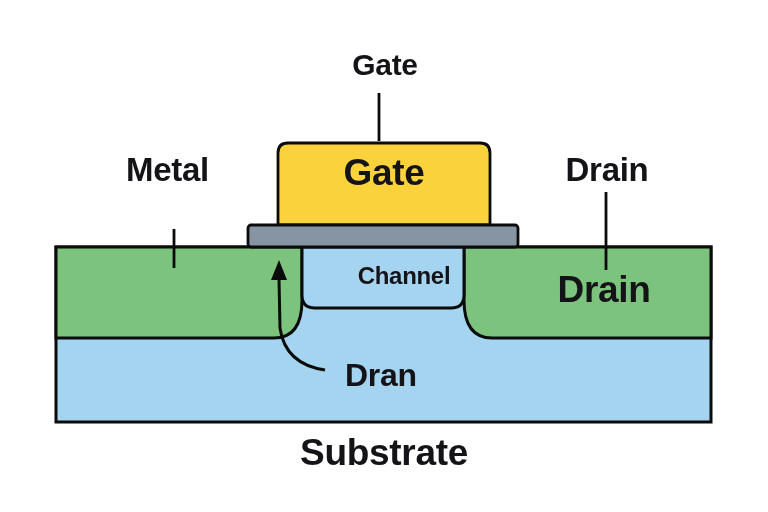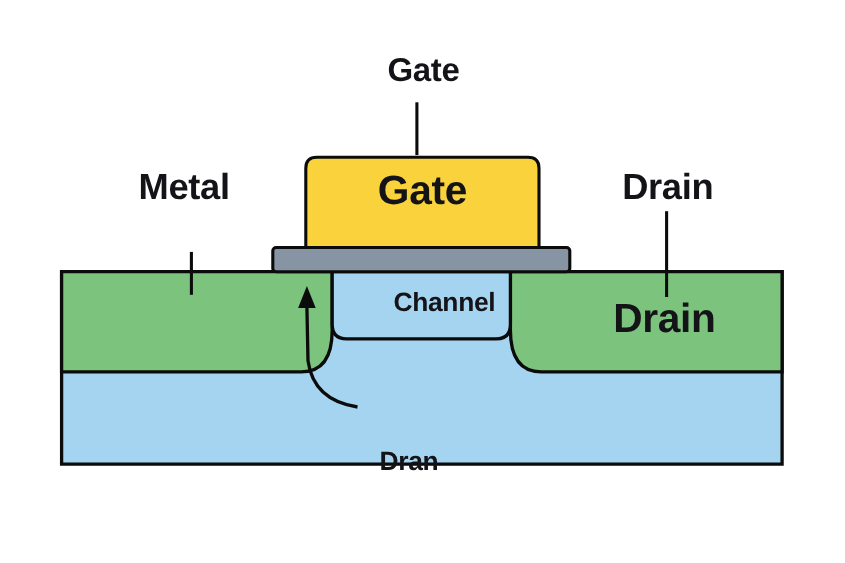--- a/index.html
+++ b/index.html
@@ -73,16 +73,17 @@
 
   <div class="label callout center" style="left:607px; top:152px;">Drain</div>
 
   <div class="label region-lb center" style="left:384px; top:153px;">Gate</div>
 
 
   <div class="label region-lb center" style="left:604px; top:270px;">Drain</div>
 
   <div class="label center" style="left:366px; top:257px; font-size:24px; line-height:37px;margin-left:38px;">Channel</div>
 
-  <div class="label" style="left:345px; top:358px; font-size:24px; line-height:35px;margin-top:44px;">Dran</div>
+  <div class="label" style="left:345px; top:358px; font-size:32px; line-height:35px;">Dran</div>
 
+  <div class="label region-lb center" style="left:384px; top:433px;">Substrate</div>
 
 </div>
 
 </body></html>

